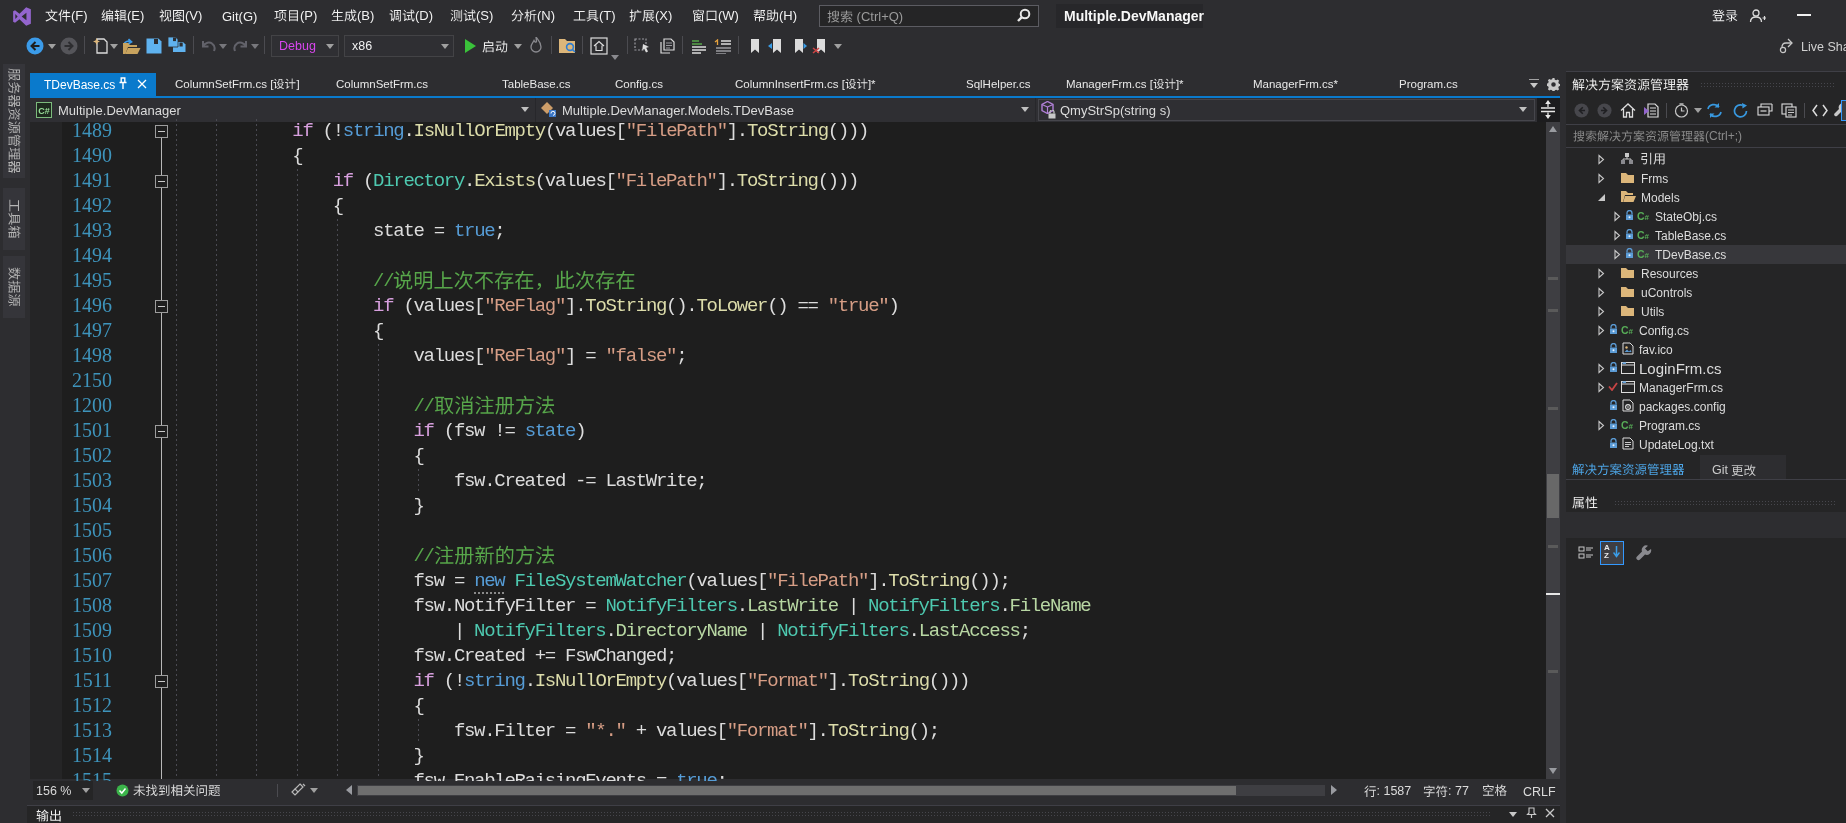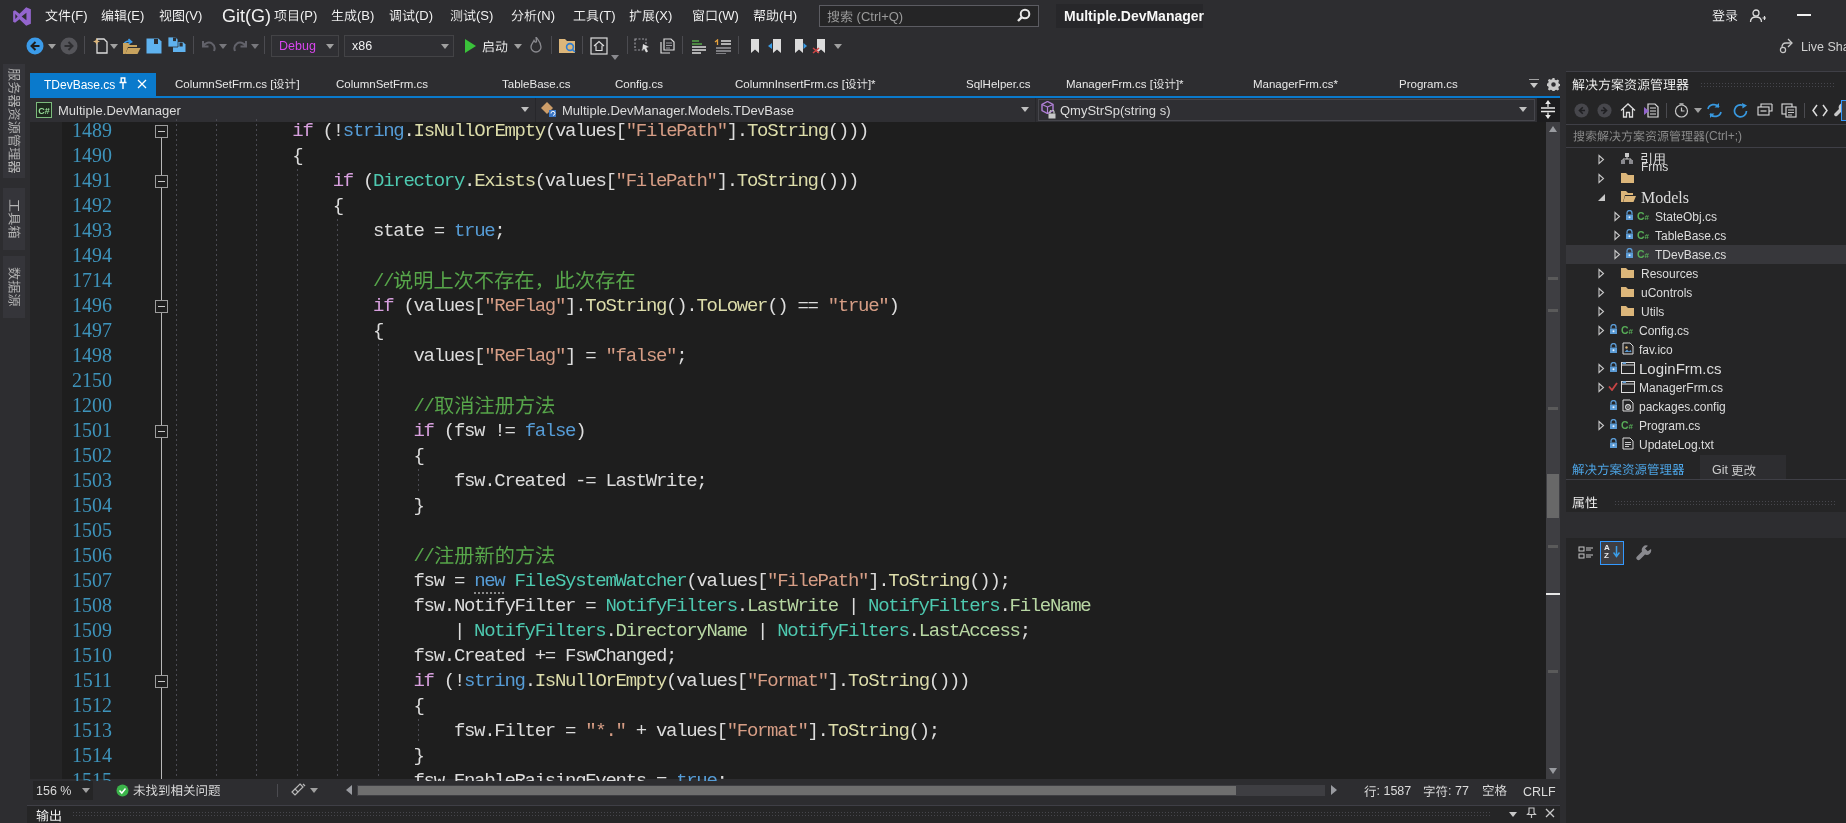--- a/index.html
+++ b/index.html
@@ -31,21 +31,21 @@
     </svg>
     <span style="font-size:13px;color:#f1f1f1;white-space:pre;flex:none">(E)</span>
   </div>
 <div class="abs" style="left:159px;top:8px;display:flex;align-items:center;gap:0px">
     <svg style="flex:none" width="26.0" height="13" viewBox="0 -88 200 100" fill="#f1f1f1">
       <use href="#g4" x="0"></use>
       <use href="#g5" x="100"></use>
     </svg>
     <span style="font-size:13px;color:#f1f1f1;white-space:pre;flex:none">(V)</span>
   </div>
-<div class="abs" style="left:222px;top:9px;font-size:18px;line-height:15px;color:#f1f1f1;white-space:nowrap;">Git(G)</div>
+<div class="abs" style="left:222px;top:9px;font-size:13px;line-height:15px;color:#f1f1f1;white-space:nowrap;">Git(G)</div>
 <div class="abs" style="left:274px;top:8px;display:flex;align-items:center;gap:0px">
     <svg style="flex:none" width="26.0" height="13" viewBox="0 -88 200 100" fill="#f1f1f1">
       <use href="#g6" x="0"></use>
       <use href="#g7" x="100"></use>
     </svg>
     <span style="font-size:13px;color:#f1f1f1;white-space:pre;flex:none">(P)</span>
   </div>
 <div class="abs" style="left:331px;top:8px;display:flex;align-items:center;gap:0px">
     <svg style="flex:none" width="26.0" height="13" viewBox="0 -88 200 100" fill="#f1f1f1">
       <use href="#g8" x="0"></use>
@@ -403,21 +403,21 @@
 <div class="abs" style="left:72px;top:194px;width:40px;">
     <div class="ln">1492</div>
   </div>
 <div class="abs" style="left:72px;top:219px;width:40px;">
     <div class="ln">1493</div>
   </div>
 <div class="abs" style="left:72px;top:244px;width:40px;">
     <div class="ln">1494</div>
   </div>
 <div class="abs" style="left:72px;top:269px;width:40px;">
-    <div class="ln">1714</div>
+    <div class="ln">1495</div>
   </div>
 <div class="abs" style="left:72px;top:294px;width:40px;">
     <div class="ln">1496</div>
   </div>
 <div class="abs" style="left:72px;top:319px;width:40px;">
     <div class="ln">1497</div>
   </div>
 <div class="abs" style="left:72px;top:344px;width:40px;">
     <div class="ln">1498</div>
   </div>
@@ -537,21 +537,21 @@
     <svg style="flex:none" width="121.3" height="20.21" viewBox="0 -88 600 100" fill="#57a64a">
       <use href="#g50" x="0"></use>
       <use href="#g51" x="100"></use>
       <use href="#g52" x="200"></use>
       <use href="#g53" x="300"></use>
       <use href="#g54" x="400"></use>
       <use href="#g55" x="500"></use>
     </svg>
   </div>
 <div class="abs" style="left:413.5px;top:418px;height:25px;display:flex;align-items:center;">
-    <div class="code"><span style="color:#d8a0df">if </span><span style="color:#dcdcdc">(fsw != </span><span style="color:#569cd6">false</span><span style="color:#dcdcdc">)</span></div>
+    <div class="code"><span style="color:#d8a0df">if </span><span style="color:#dcdcdc">(fsw != </span><span style="color:#569cd6">state</span><span style="color:#dcdcdc">)</span></div>
   </div>
 <div class="abs" style="left:413.5px;top:443px;height:25px;display:flex;align-items:center;">
     <div class="code"><span style="color:#dcdcdc">{</span></div>
   </div>
 <div class="abs" style="left:453.9px;top:468px;height:25px;display:flex;align-items:center;">
     <div class="code"><span style="color:#dcdcdc">fsw.Created -= LastWrite;</span></div>
   </div>
 <div class="abs" style="left:413.5px;top:493px;height:25px;display:flex;align-items:center;">
     <div class="code"><span style="color:#dcdcdc">}</span></div>
   </div>
@@ -787,29 +787,29 @@
       <use href="#g75" x="0"></use>
       <use href="#g76" x="100"></use>
     </svg>
   </div>
 <svg class="abs" style="left:1598px;top:173px" width="7" height="11" viewBox="0 0 7 11">
     <path d="M1 1.5 L5.5 5.5 L1 9.5 Z" fill="none" stroke="#c8c8c8" stroke-width="1.1"></path>
   </svg>
 <svg class="abs" style="left:1620px;top:172px" width="15" height="12" viewBox="0 0 15 12">
     <path d="M1 1 H6 L8 3 H14 V11 H1 Z" fill="#dcb67a"></path>
   </svg>
-<div class="abs" style="left:1641px;top:160px;font-size:12px;line-height:14px;color:#dcdcdc;white-space:nowrap;">Frms</div>
+<div class="abs" style="left:1641px;top:172px;font-size:12px;line-height:14px;color:#dcdcdc;white-space:nowrap;">Frms</div>
 <svg class="abs" style="left:1597px;top:193px" width="9" height="9" viewBox="0 0 9 9">
     <path d="M8 1 V8 H1 Z" fill="#c8c8c8"></path>
   </svg>
 <svg class="abs" style="left:1620px;top:190px" width="16" height="13" viewBox="0 0 16 13">
     <path d="M1 1 H6 L8 3 H13 V5 H5 L3 12 H1 Z" fill="#dcb67a"></path>
     <path d="M5 6 H16 L13.5 12 H3.2 Z" fill="#dcb67a"></path>
   </svg>
-<div class="abs" style="left:1641px;top:191px;font-size:16px;line-height:14px;color:#dcdcdc;white-space:nowrap;font-family:Liberation Serif, serif;">Models</div>
+<div class="abs" style="left:1641px;top:191px;font-size:12px;line-height:14px;color:#dcdcdc;white-space:nowrap;">Models</div>
 <svg class="abs" style="left:1614px;top:211px" width="7" height="11" viewBox="0 0 7 11">
     <path d="M1 1.5 L5.5 5.5 L1 9.5 Z" fill="none" stroke="#c8c8c8" stroke-width="1.1"></path>
   </svg>
 <svg class="abs" style="left:1625px;top:210px" width="9" height="11" viewBox="0 0 9 11">
     <path d="M2 4.5 V3 A2.5 2.5 0 0 1 7 3 V4.5" fill="none" stroke="#5b9bd5" stroke-width="1.3"></path>
     <rect x="1" y="4.5" width="7" height="5.5" rx="0.5" fill="#5b9bd5"></rect>
     <circle cx="4.5" cy="7.2" r="1" fill="#e8f2ff"></circle>
   </svg>
 <div class="abs" style="left:1637px;top:210px;font-size:10.5px;font-weight:bold;color:#57ac57;font-family:'Liberation Sans'">C<span style="font-size:8px">#</span></div>
 <div class="abs" style="left:1655px;top:210px;font-size:12px;line-height:14px;color:#dcdcdc;white-space:nowrap;">StateObj.cs</div>

